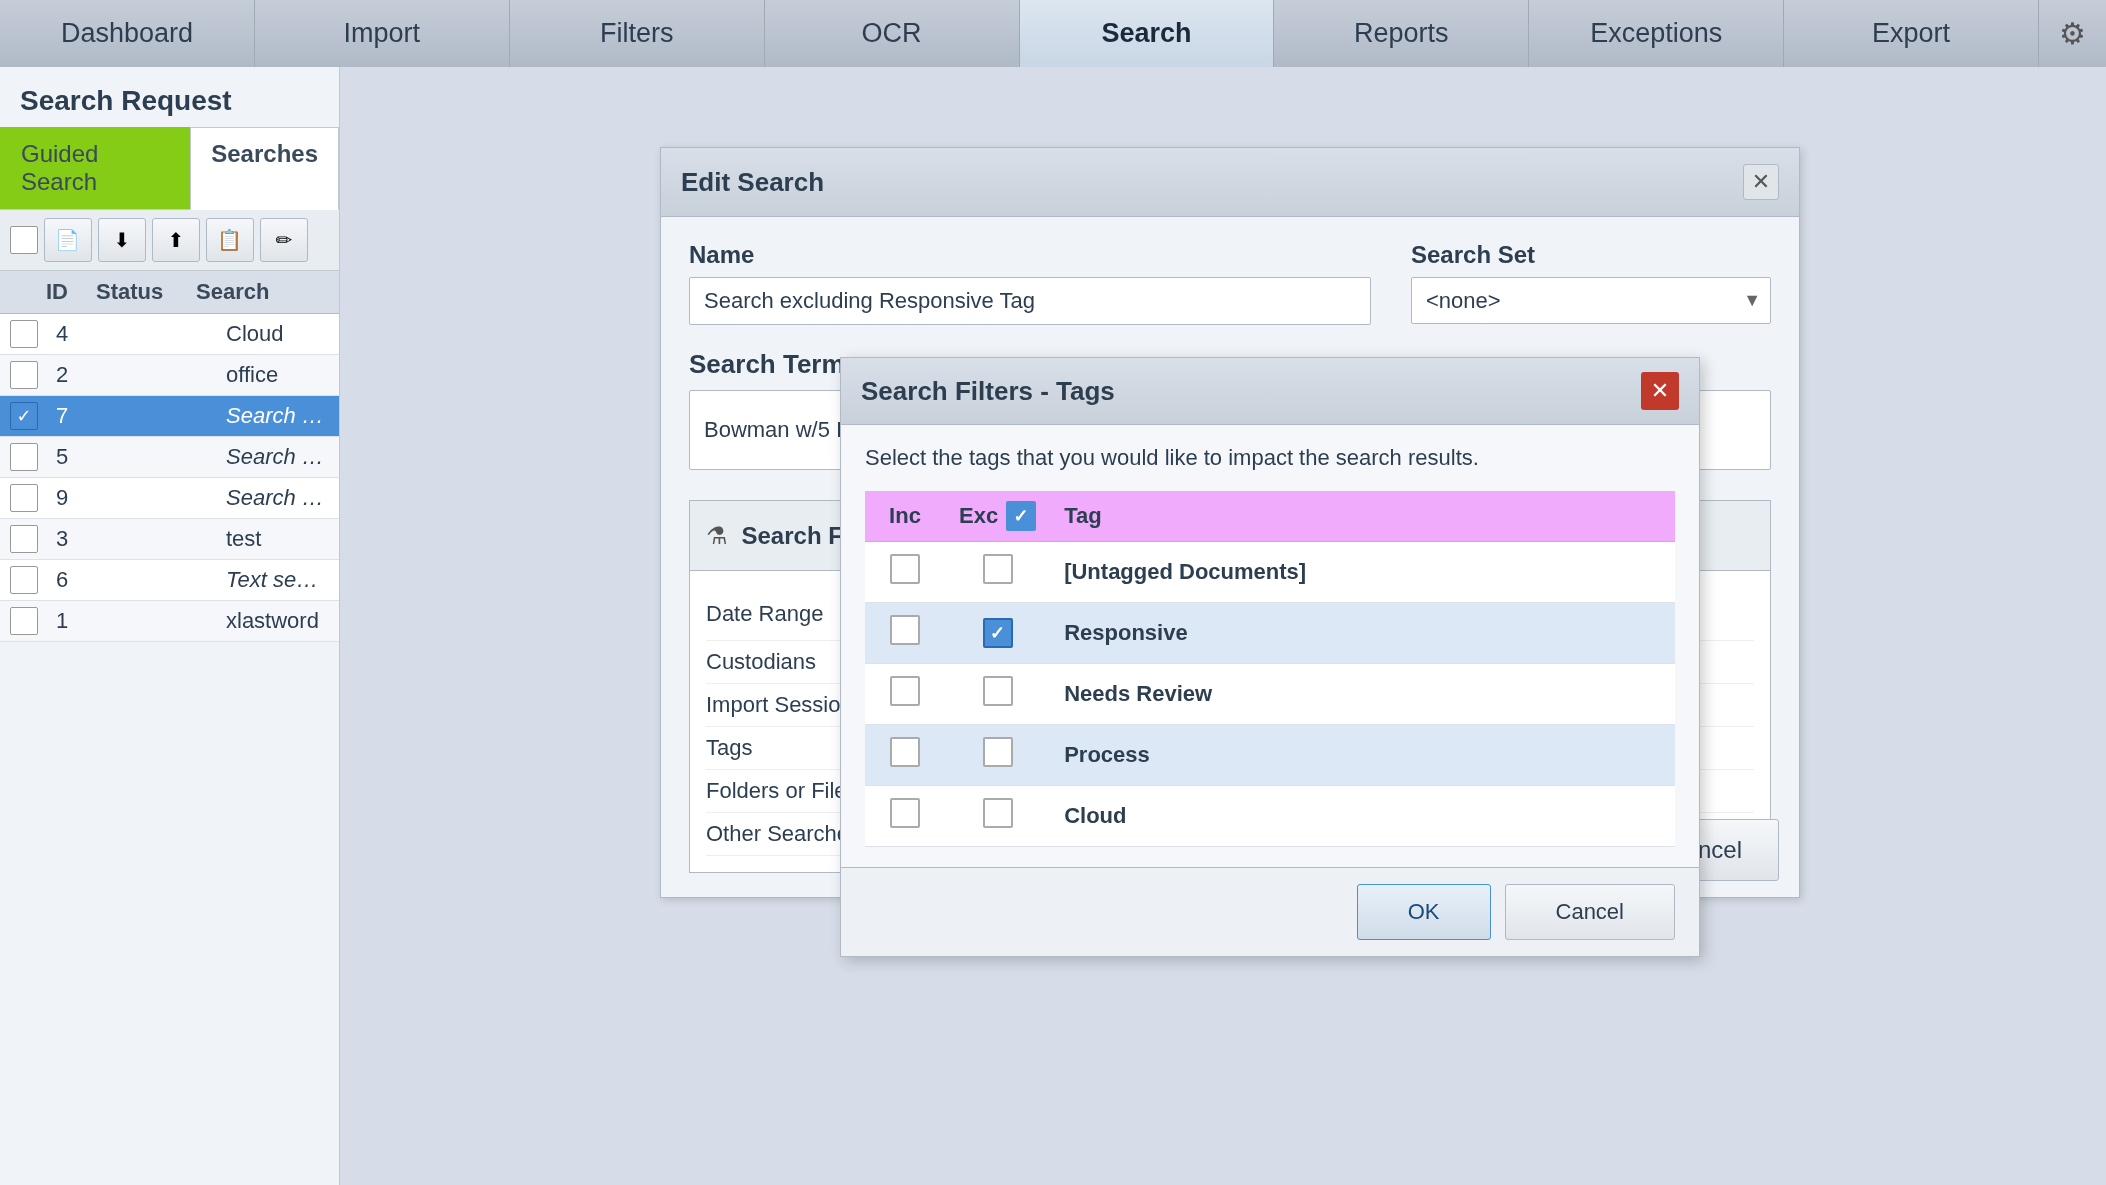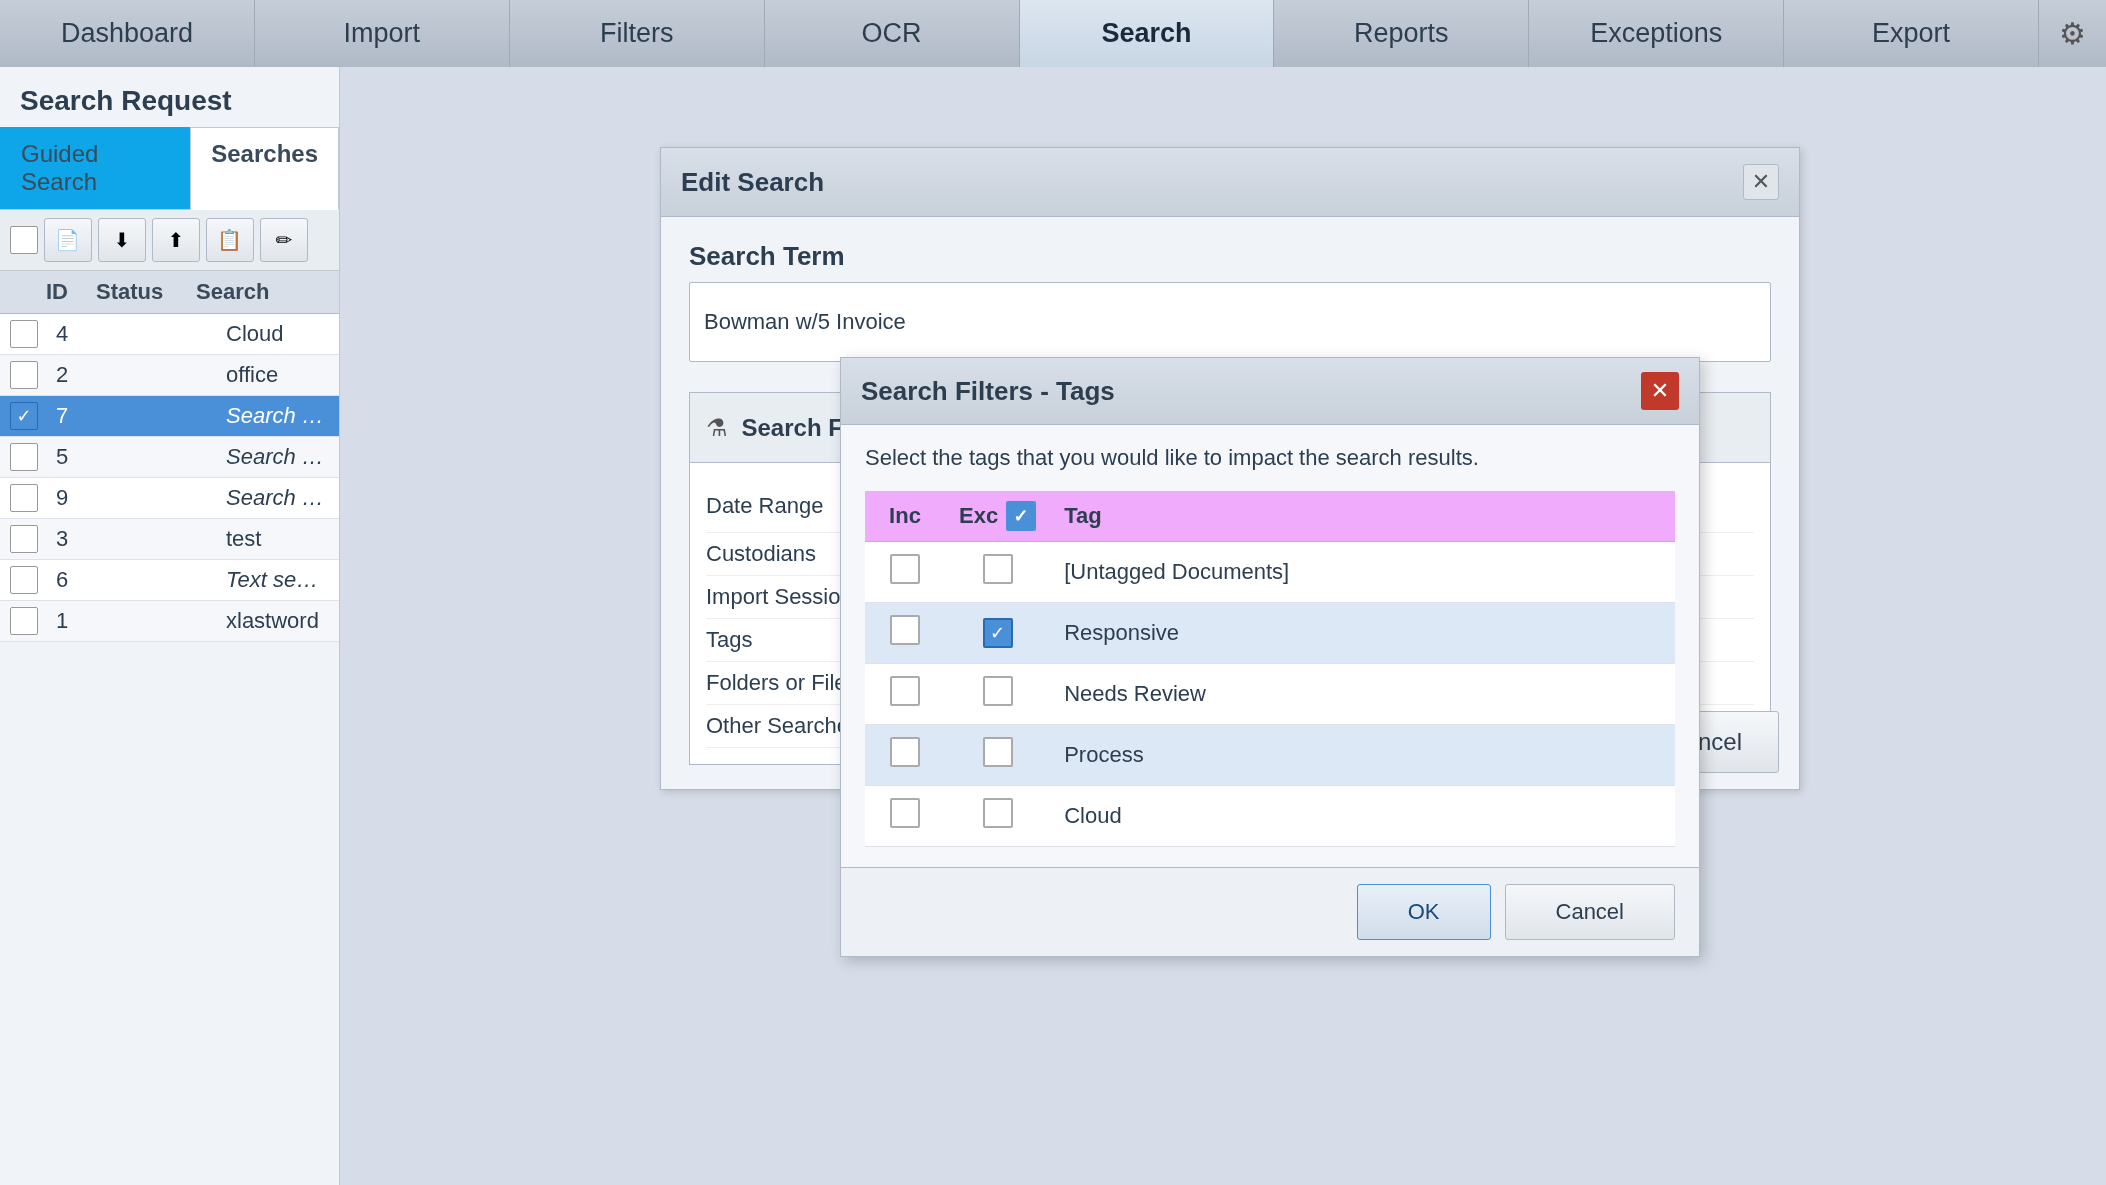--- a/index.html
+++ b/index.html
@@ -54,21 +54,21 @@
     }
     .search-request-title {
       padding: 18px 20px 10px;
       font-size: 28px;
       font-weight: 600;
       color: #2c3e50;
     }
     .tab-row {
       display: flex;
       border-bottom: 1px solid #c0c8d0;
-      background: #0ea5e9;
+      background: #84cc16;
     }
     .tab-btn {
       padding: 12px 20px;
       font-size: 24px;
       cursor: pointer;
       color: #3a4a5a;
       border: 1px solid transparent;
     }
     .tab-btn.active {
       background: #fff;
@@ -374,20 +374,21 @@
     }
     .tags-thead th.center { text-align: center; width: 80px; }
     .tags-tbody tr { border-bottom: 1px solid #dde2e8; }
     .tags-tbody tr:nth-child(odd) { background: #fff; }
     .tags-tbody tr:nth-child(even) { background: #eef1f5; }
     .tags-tbody tr.highlighted { background: #dce8f5; }
     .tags-tbody td {
       padding: 12px 14px;
       font-size: 22px;
       color: #2c3e50;
+      font-weight: bold;
     }
     .tags-tbody td.center { text-align: center; }
 
     .tags-dialog-footer {
       display: flex;
       justify-content: flex-end;
       gap: 14px;
       padding: 16px 24px;
       border-top: 1px solid #b0bac7;
       background: #edf0f4;
@@ -566,20 +567,35 @@
   </div>
 
   <div style="position: relative; flex: 1; background: #d6dde8;">
 
     <div class="edit-search-panel">
       <div class="edit-search-header">
         <span class="edit-search-title">Edit Search</span>
         <div class="close-btn">✕</div>
       </div>
       <div class="edit-search-body">
+        <div class="form-row">
+          <div class="form-group flex1">
+            <div class="form-label">Name</div>
+            <input type="text" class="form-input" value="Search excluding Responsive Tag" style="">
+          </div>
+          <div class="form-group fixed">
+            <div class="form-label">Search Set</div>
+            <div class="select-wrapper">
+              <select class="form-select">
+                <option>&lt;none&gt;</option>
+              </select>
+              <span class="select-arrow">▼</span>
+            </div>
+          </div>
+        </div>
         <div class="search-term-label">Search Term</div>
         <input type="text" class="search-term-input" value="Bowman w/5 Invoice" style="">
 
         
         <div class="filters-section" style="margin-top: 30px;">
           <div class="filters-header">
             <span class="filter-icon">⚗</span>
             <span class="filters-title">Search Filters</span>
             <div class="filters-tabs">
               <div class="filter-tab active">Search Filters</div>

